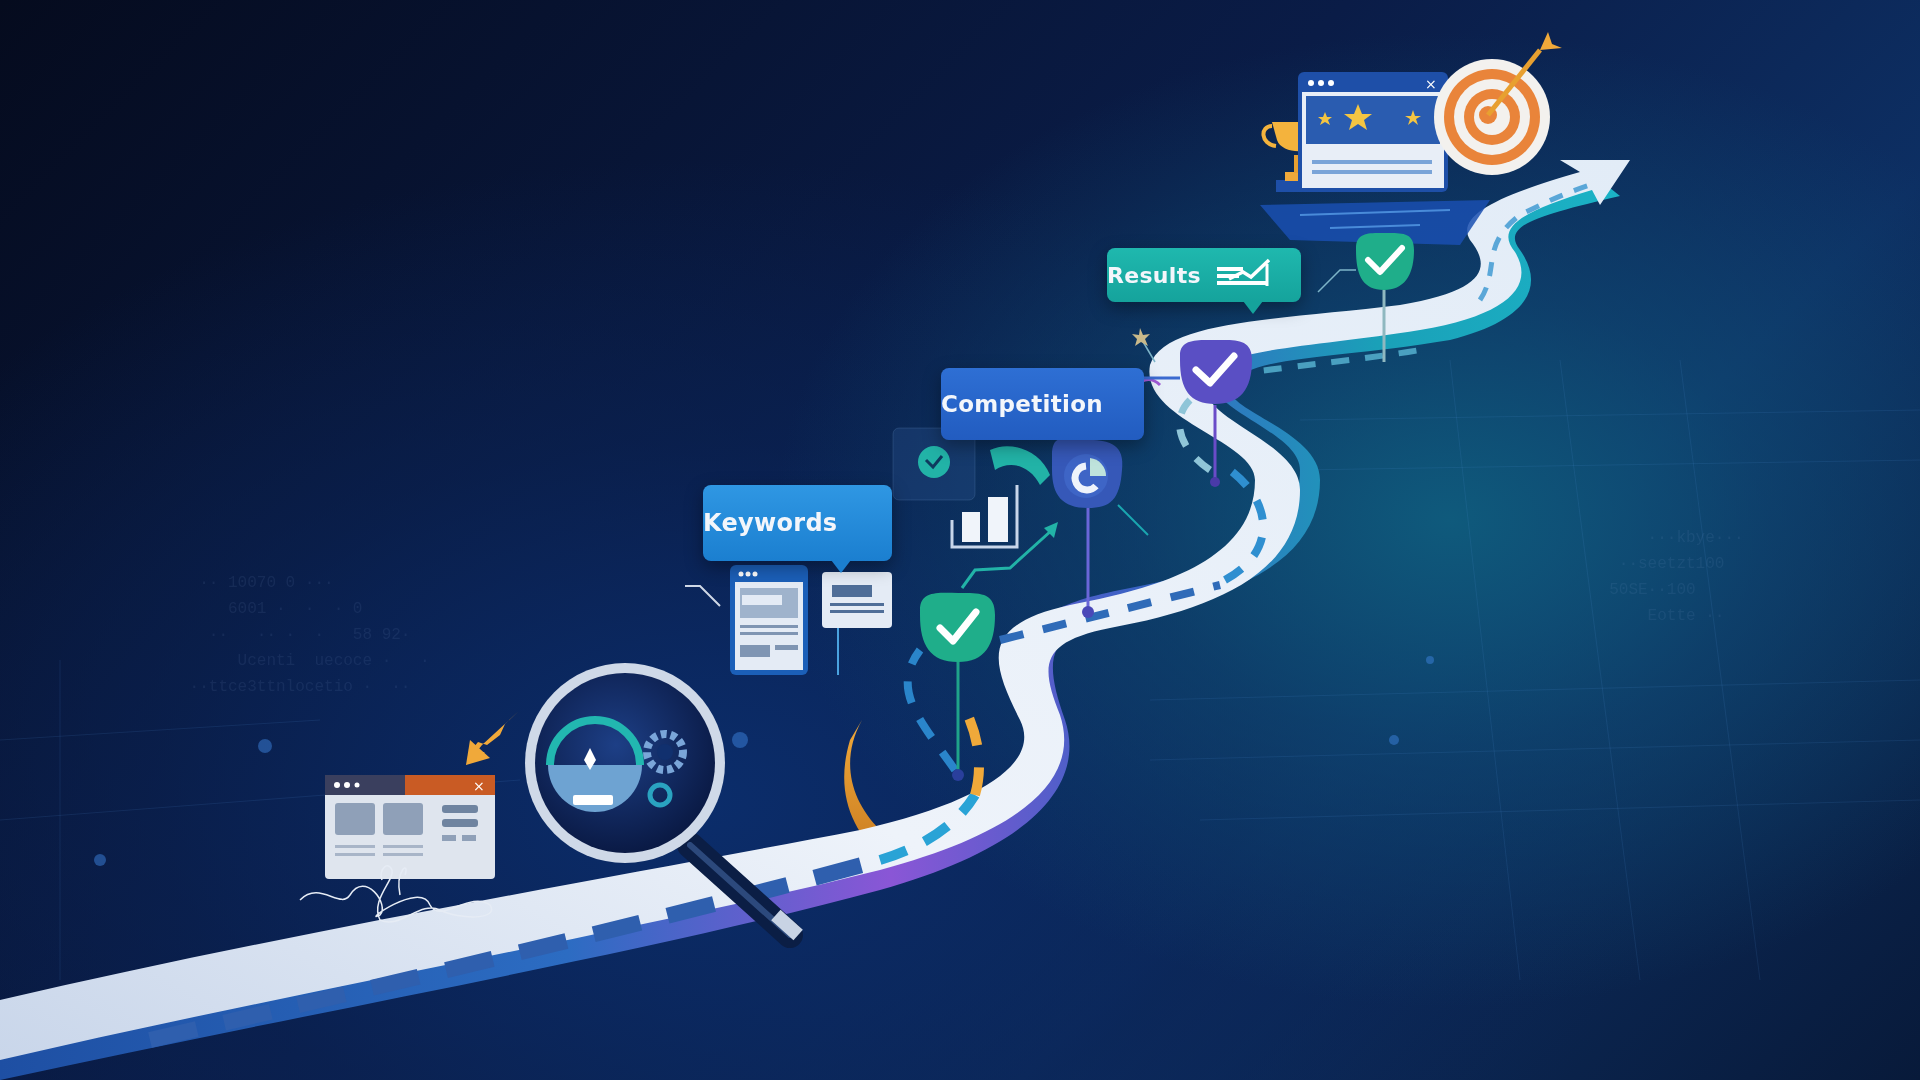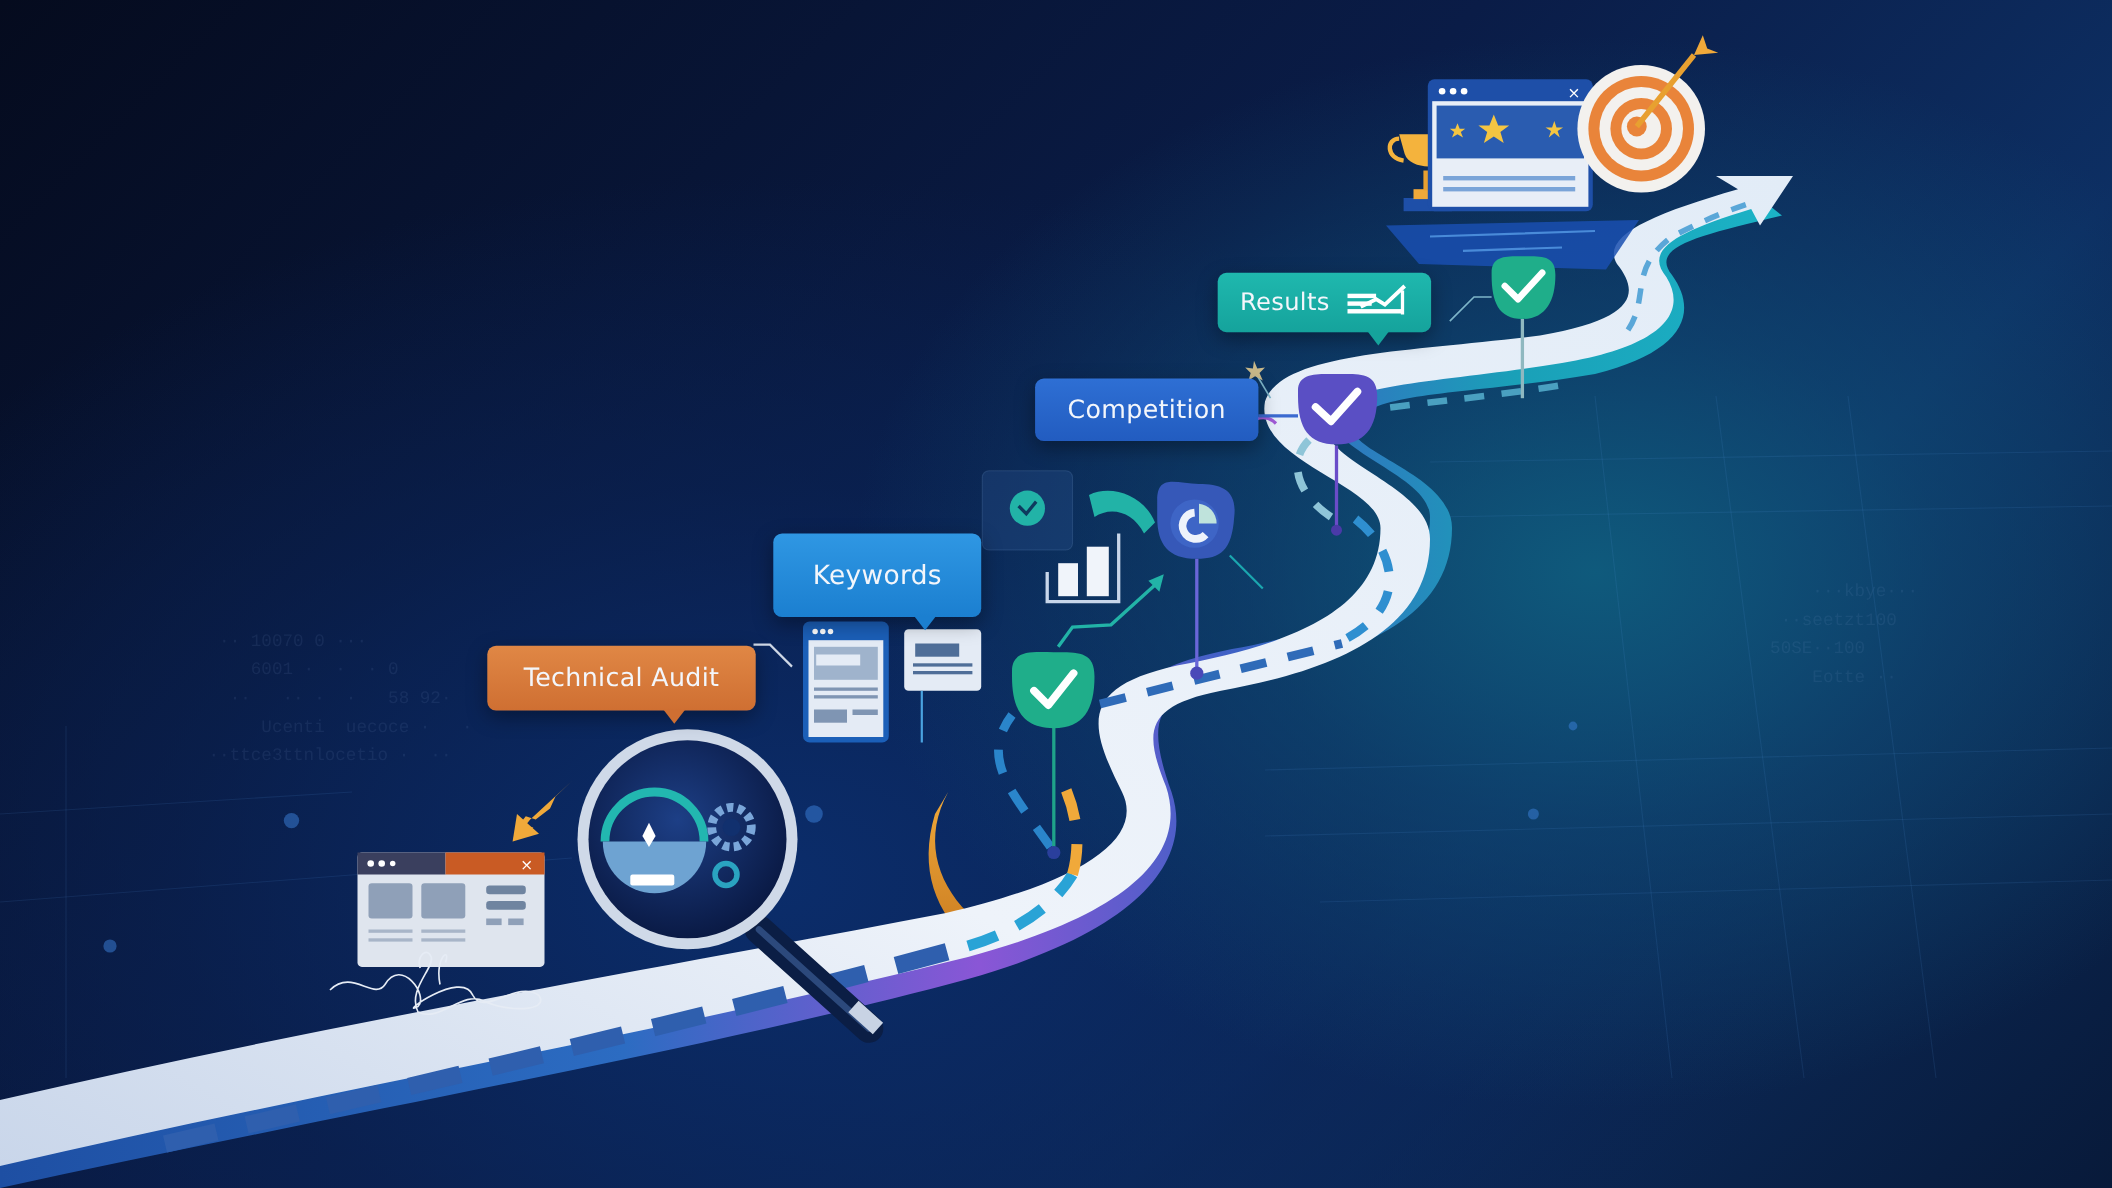--- a/index.html
+++ b/index.html
@@ -3,29 +3,29 @@
 <meta charset="utf-8">
 <style>
   html,body{margin:0;padding:0;}
   body{width:1920px;height:1080px;overflow:hidden;position:relative;
     font-family:"DejaVu Sans","Liberation Sans",sans-serif;
     background:
       radial-gradient(ellipse 900px 650px at 1450px 520px, #0f5a7c 0%, rgba(15,80,120,0.55) 35%, rgba(10,40,90,0) 75%),
       radial-gradient(ellipse 1200px 800px at 700px 800px, #0b2d6b 0%, rgba(10,35,85,0.6) 45%, rgba(5,15,40,0) 80%),
       linear-gradient(135deg,#050b1e 0%,#0a1c47 45%,#0d2f63 70%,#081a3a 100%);}
   .scene{position:absolute;left:0;top:0;width:1920px;height:1080px;}
-  .label{position:absolute;display:flex;align-items:center;justify-content:center;gap:14px;
-    color:#f3f6fb;font-weight:normal;border-radius:8px;box-shadow:0 6px 18px rgba(0,0,0,0.35);
+  .label{position:absolute;display:flex;align-items:center;gap:14px;
+    color:#f3f6fb;font-weight:bold;border-radius:8px;box-shadow:0 6px 18px rgba(0,0,0,0.35);
     font-family:"DejaVu Sans",sans-serif;letter-spacing:0.3px;}
   .label .tail{position:absolute;bottom:-12px;width:0;height:0;border-left:10px solid transparent;border-right:10px solid transparent;}
   .lbl-audit{left:443px;top:587px;width:244px;height:59px;background:linear-gradient(180deg,#e08745,#cf6f32);font-size:23px;}
   .lbl-audit .tail{left:160px;border-top:13px solid #cf6f32;}
   .lbl-keywords{left:703px;top:485px;width:189px;height:76px;background:linear-gradient(180deg,#2f97e3,#1b7fd0);font-size:24px;}
   .lbl-keywords .tail{left:128px;border-top:13px solid #1b7fd0;}
-  .lbl-competition{left:941px;top:344px;width:203px;height:57px;background:linear-gradient(180deg,#2e6fd4,#225cc0);font-size:23px;}
+  .lbl-competition{left:941px;top:368px;width:203px;height:72px;background:linear-gradient(180deg,#2e6fd4,#225cc0);font-size:23px;}
   .lbl-results{left:1107px;top:248px;width:194px;height:54px;background:linear-gradient(180deg,#1fb8ae,#15a39c);font-size:22px;}
   .lbl-results .tail{left:136px;border-top:13px solid #15a39c;}
   .bgtext{position:absolute;font-family:Liberation Mono, monospace;color:rgba(140,170,220,0.10);font-size:16px;white-space:pre;line-height:26px;}
 </style>
 </head>
 <body>
 
 <div class="scene">
 
   <div class="bgtext" style="left:180px;top:570px;">  ·· 10070 0 ···
@@ -240,24 +240,20 @@
     </g>
 
     <g>
       <line x1="1384" y1="290" x2="1384" y2="362" stroke="#8fb8c0" stroke-width="3"></line>
       <path d="M1356 248 C 1356 232, 1370 233, 1384 233 C 1402 233, 1414 232, 1414 250 C 1414 274, 1405 290, 1384 290 C 1362 290, 1356 274, 1356 250 Z" fill="#1fae8a"></path>
       <path d="M1368 260 L 1380 272 L 1402 248" stroke="#ffffff" stroke-width="6" fill="none" stroke-linecap="round" stroke-linejoin="round"></path>
       <path d="M1356 270 L 1340 270 L 1318 292" stroke="#7db5c9" stroke-width="1.5" fill="none"></path>
     </g>
   </svg>
 
-  <div class="label lbl-audit">
-    <span>Technical Audit</span>
-    <span class="tail"></span>
-  </div>
 
   <div class="label lbl-keywords">
     <span>Keywords</span>
     <span class="tail"></span>
   </div>
 
   <div class="label lbl-competition">
     <span>Competition</span>
   </div>
 

